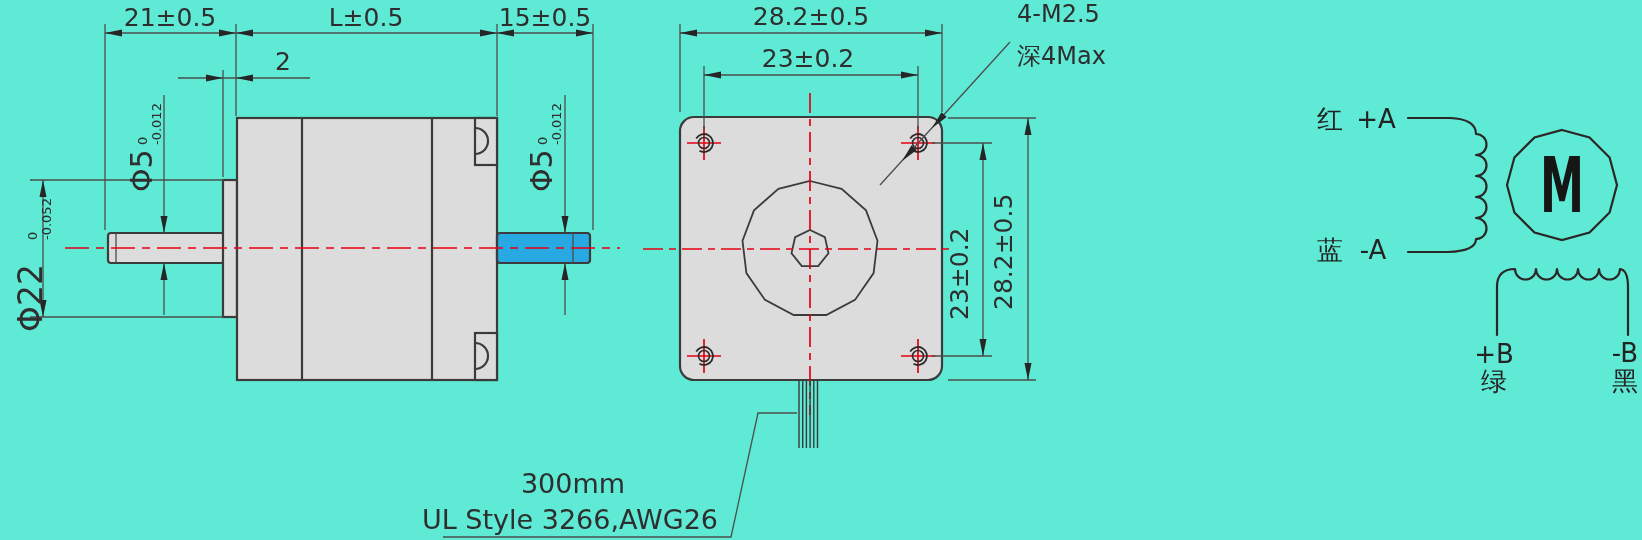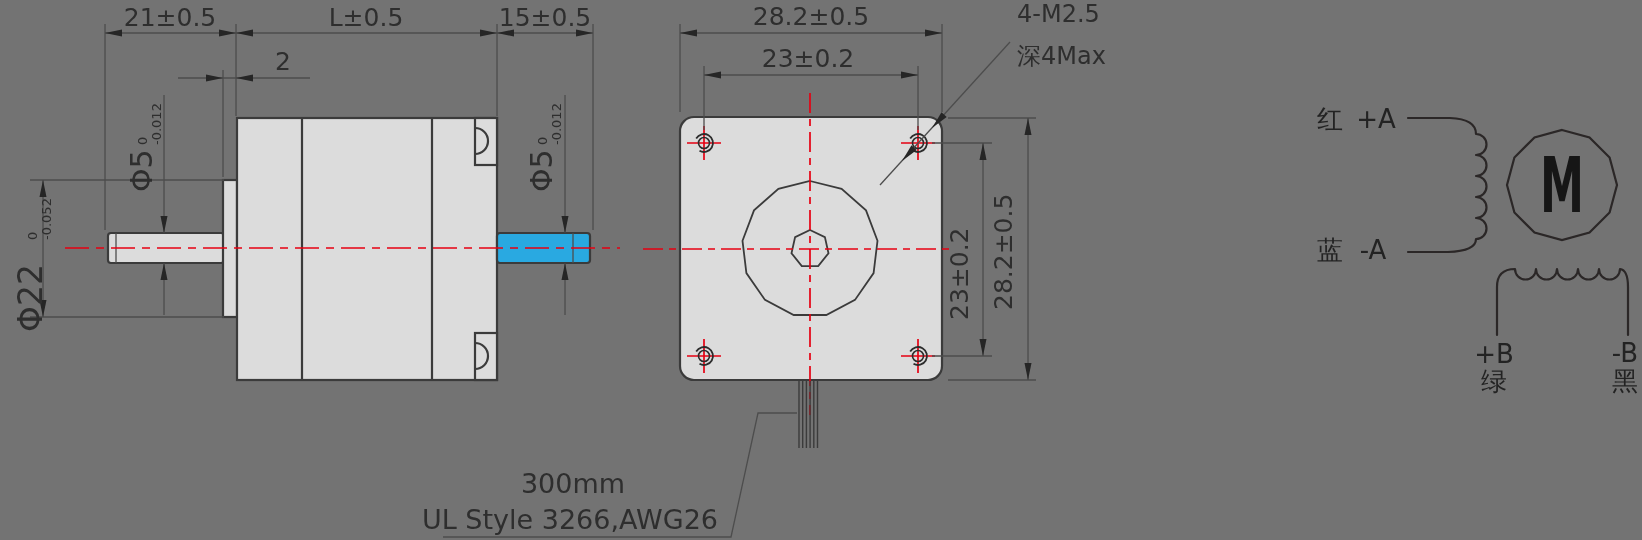--- a/index.html
+++ b/index.html
@@ -1,16 +1,16 @@
 <!DOCTYPE html>
 <html><head>
 <meta charset="utf-8">
 <style>
   html,body{margin:0;padding:0;background:#ffffff;}
-  .stage{position:relative;width:1642px;height:540px;background:#737373;overflow:hidden;}
+  .stage{position:relative;width:1642px;height:540px;background:#5eead4;overflow:hidden;}
   svg{display:block;}
   .dimtxt{font-family:"DejaVu Sans","Liberation Sans",sans-serif;font-size:25px;fill:#2e2e2e;}
   .dimsm{font-family:"DejaVu Sans","Liberation Sans",sans-serif;font-size:25px;fill:#2e2e2e;}
   .dia-main{font-family:"DejaVu Sans","Liberation Sans",sans-serif;font-size:33px;fill:#2e2e2e;}
   .dia-main-sm{font-family:"DejaVu Sans","Liberation Sans",sans-serif;font-size:30px;fill:#2e2e2e;}
   .tol{font-family:"DejaVu Sans","Liberation Sans",sans-serif;font-size:13px;fill:#2e2e2e;}
   .calltxt{font-family:"DejaVu Sans","Liberation Sans",sans-serif;font-size:24px;fill:#2e2e2e;}
   .cabletxt{font-family:"DejaVu Sans","Liberation Sans",sans-serif;font-size:27px;fill:#2e2e2e;}
   .schtxt{font-family:"DejaVu Sans","Liberation Sans",sans-serif;font-size:26px;fill:#232323;}
   .m-label{font-family:"DejaVu Sans","Liberation Sans",sans-serif;font-size:76px;font-weight:bold;fill:#161616;}

